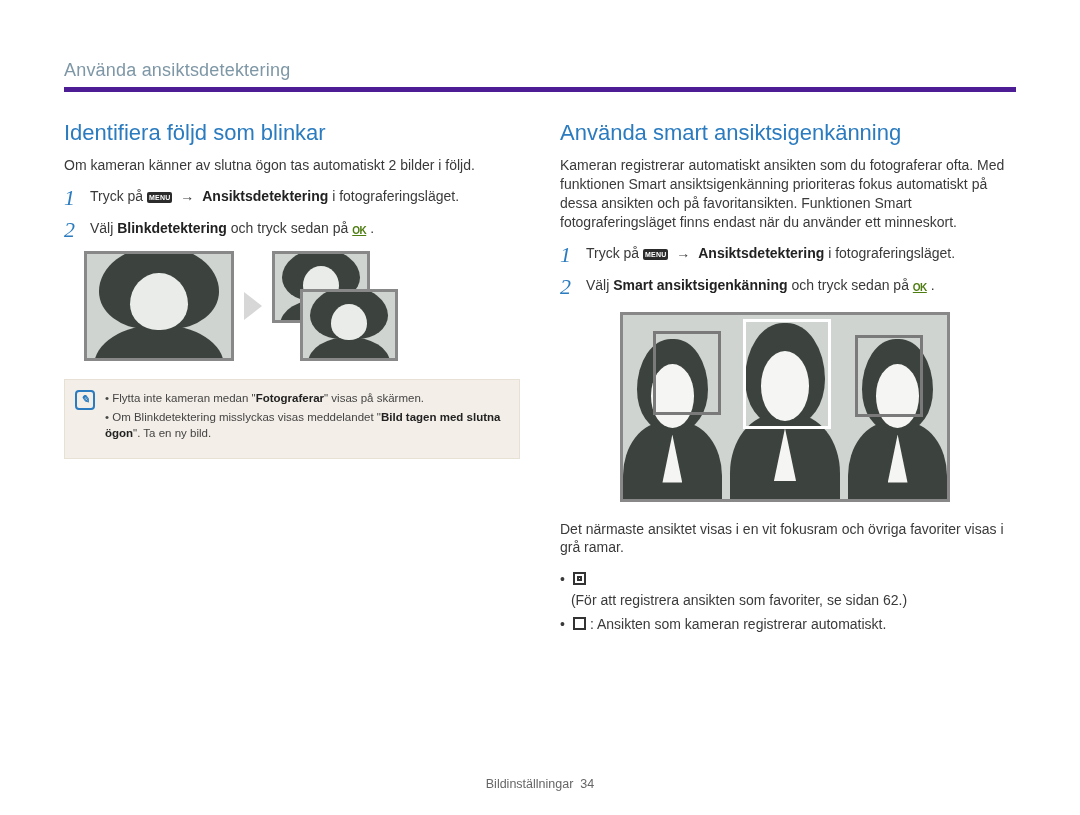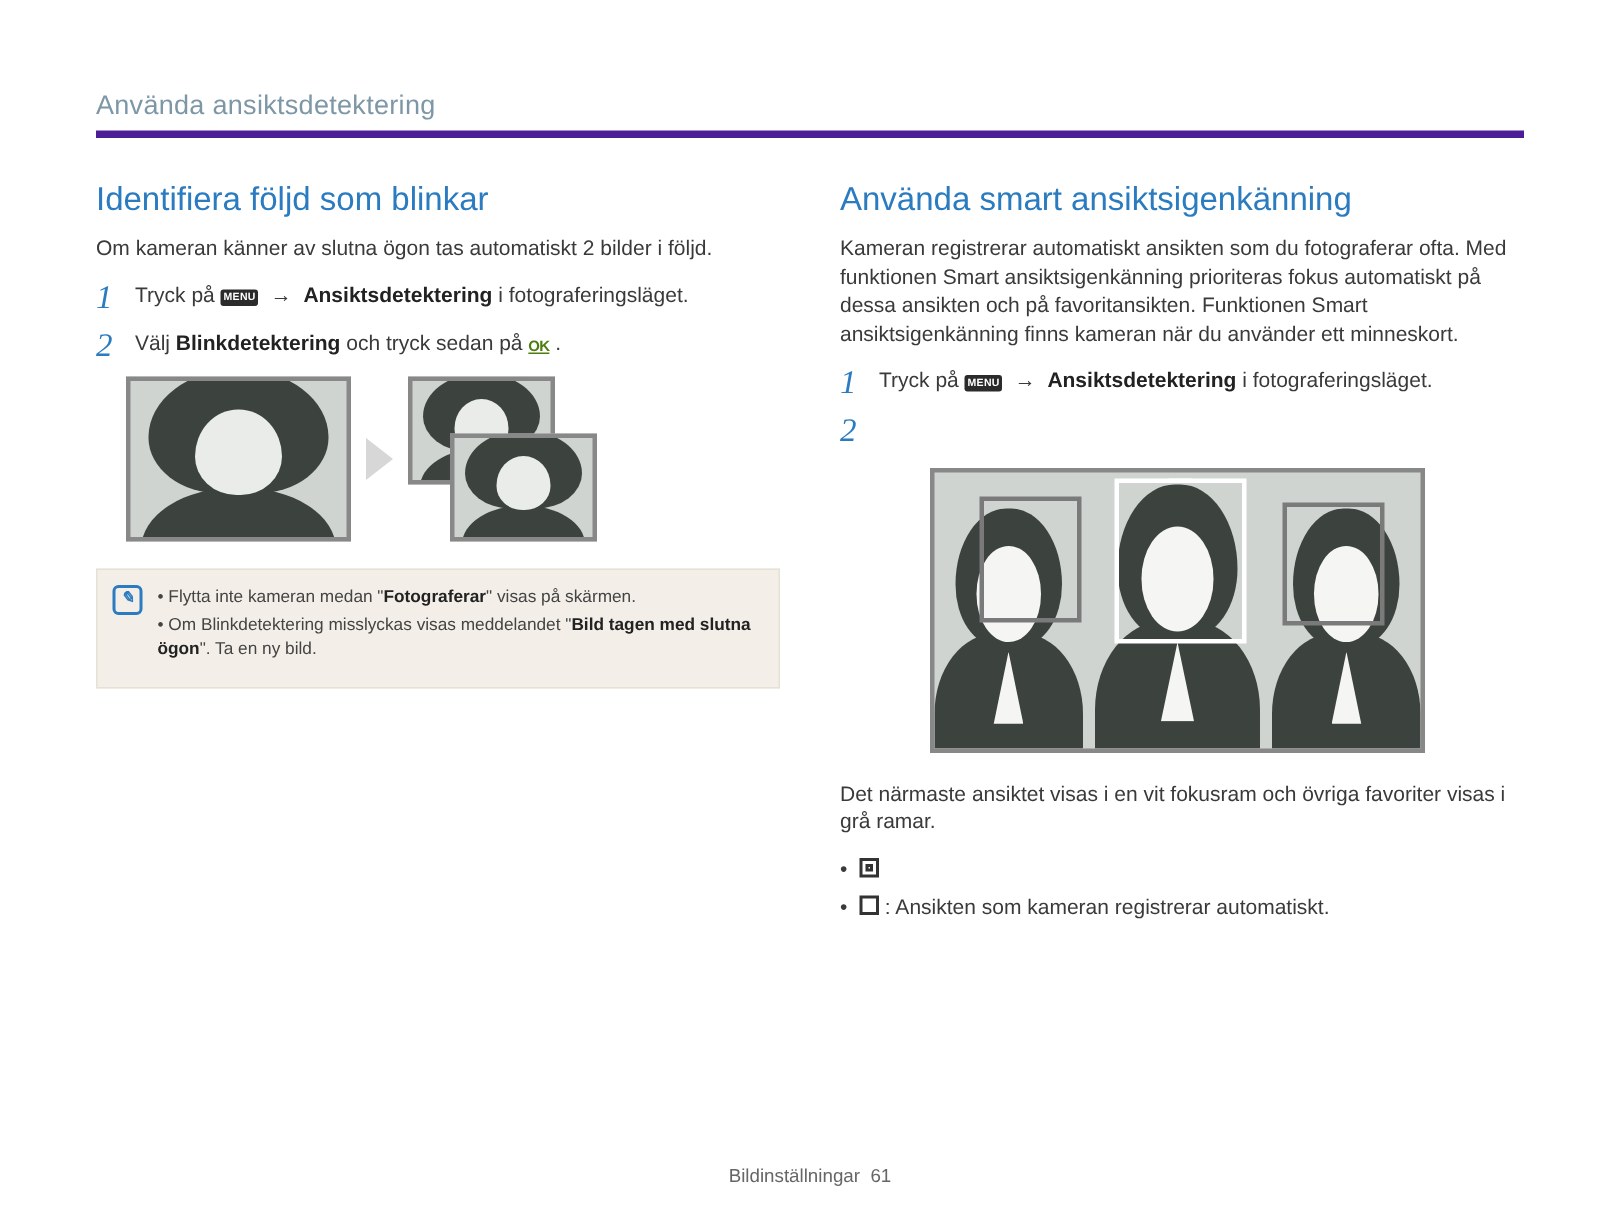--- a/index.html
+++ b/index.html
@@ -250,35 +250,42 @@
         </li>
         <li>
           <span>Om Blinkdetektering misslyckas visas meddelandet "</span><span class="bold">Bild tagen med slutna ögon</span><span>". Ta en ny bild.</span>
         </li>
       </ul>
     </div>
   </div>
 
   <div class="col">
     <h2 class="section-title">Använda smart ansiktsigenkänning</h2>
-    <p class="body">Kameran registrerar automatiskt ansikten som du fotograferar ofta. Med funktionen Smart ansiktsigenkänning prioriteras fokus automatiskt på dessa ansikten och på favoritansikten. Funktionen Smart ansiktsigenkänning finns kameran när du använder ett minneskort.</p>
+    <p class="body">Kameran registrerar automatiskt ansikten som du fotograferar ofta. Med funktionen Smart ansiktsigenkänning prioriteras fokus automatiskt på dessa ansikten och på favoritansikten. Funktionen Smart fotograferingsläget finns endast när du använder ett minneskort.</p>
 
     <div class="step">
       <div class="step-num">1</div>
       <div class="step-text">
         <span>Tryck på </span>
         <span class="menu-badge">MENU</span>
         <span class="arrow">→</span>
         <span class="bold">Ansiktsdetektering</span>
         <span> i fotograferingsläget.</span>
       </div>
     </div>
 
     <div class="step">
       <div class="step-num">2</div>
+      <div class="step-text">
+        <span>Välj </span>
+        <span class="bold">Smart ansiktsigenkänning</span>
+        <span> och tryck sedan på </span>
+        <span class="ok-badge">OK</span>
+        <span>.</span>
+      </div>
     </div>
 
     <div class="group-img">
       <div class="person">
         <div class="p-hair"></div>
           <div class="p-body"></div>
           <div class="p-collar"></div>
           <div class="p-face"></div>
       </div>
       <div class="person" style="height:176px;width:112px">
@@ -298,28 +305,29 @@
       <div class="focus-box gray fb3"></div>
     </div>
 
     <p class="body">Det närmaste ansiktet visas i en vit fokusram och övriga favoriter visas i grå ramar.</p>
 
     <div class="bullets">
       <div class="row">
         <span class="dot"></span>
         <span>
           <span class="sq-icon double"></span><br>
+          <span>(För att registrera ansikten som favoriter, se sidan 62.)</span>
         </span>
       </div>
       <div class="row">
         <span class="dot"></span>
         <span>
           <span class="sq-icon"></span><span>: Ansikten som kameran registrerar automatiskt.</span>
         </span>
       </div>
     </div>
   </div>
 
 </div>
 
 <div class="footer">
-  <span>Bildinställningar</span>&nbsp;&nbsp;<span>61</span>
+  <span>Bildinställningar</span>&nbsp;&nbsp;<span>34</span>
 </div>
 
 </body></html>

